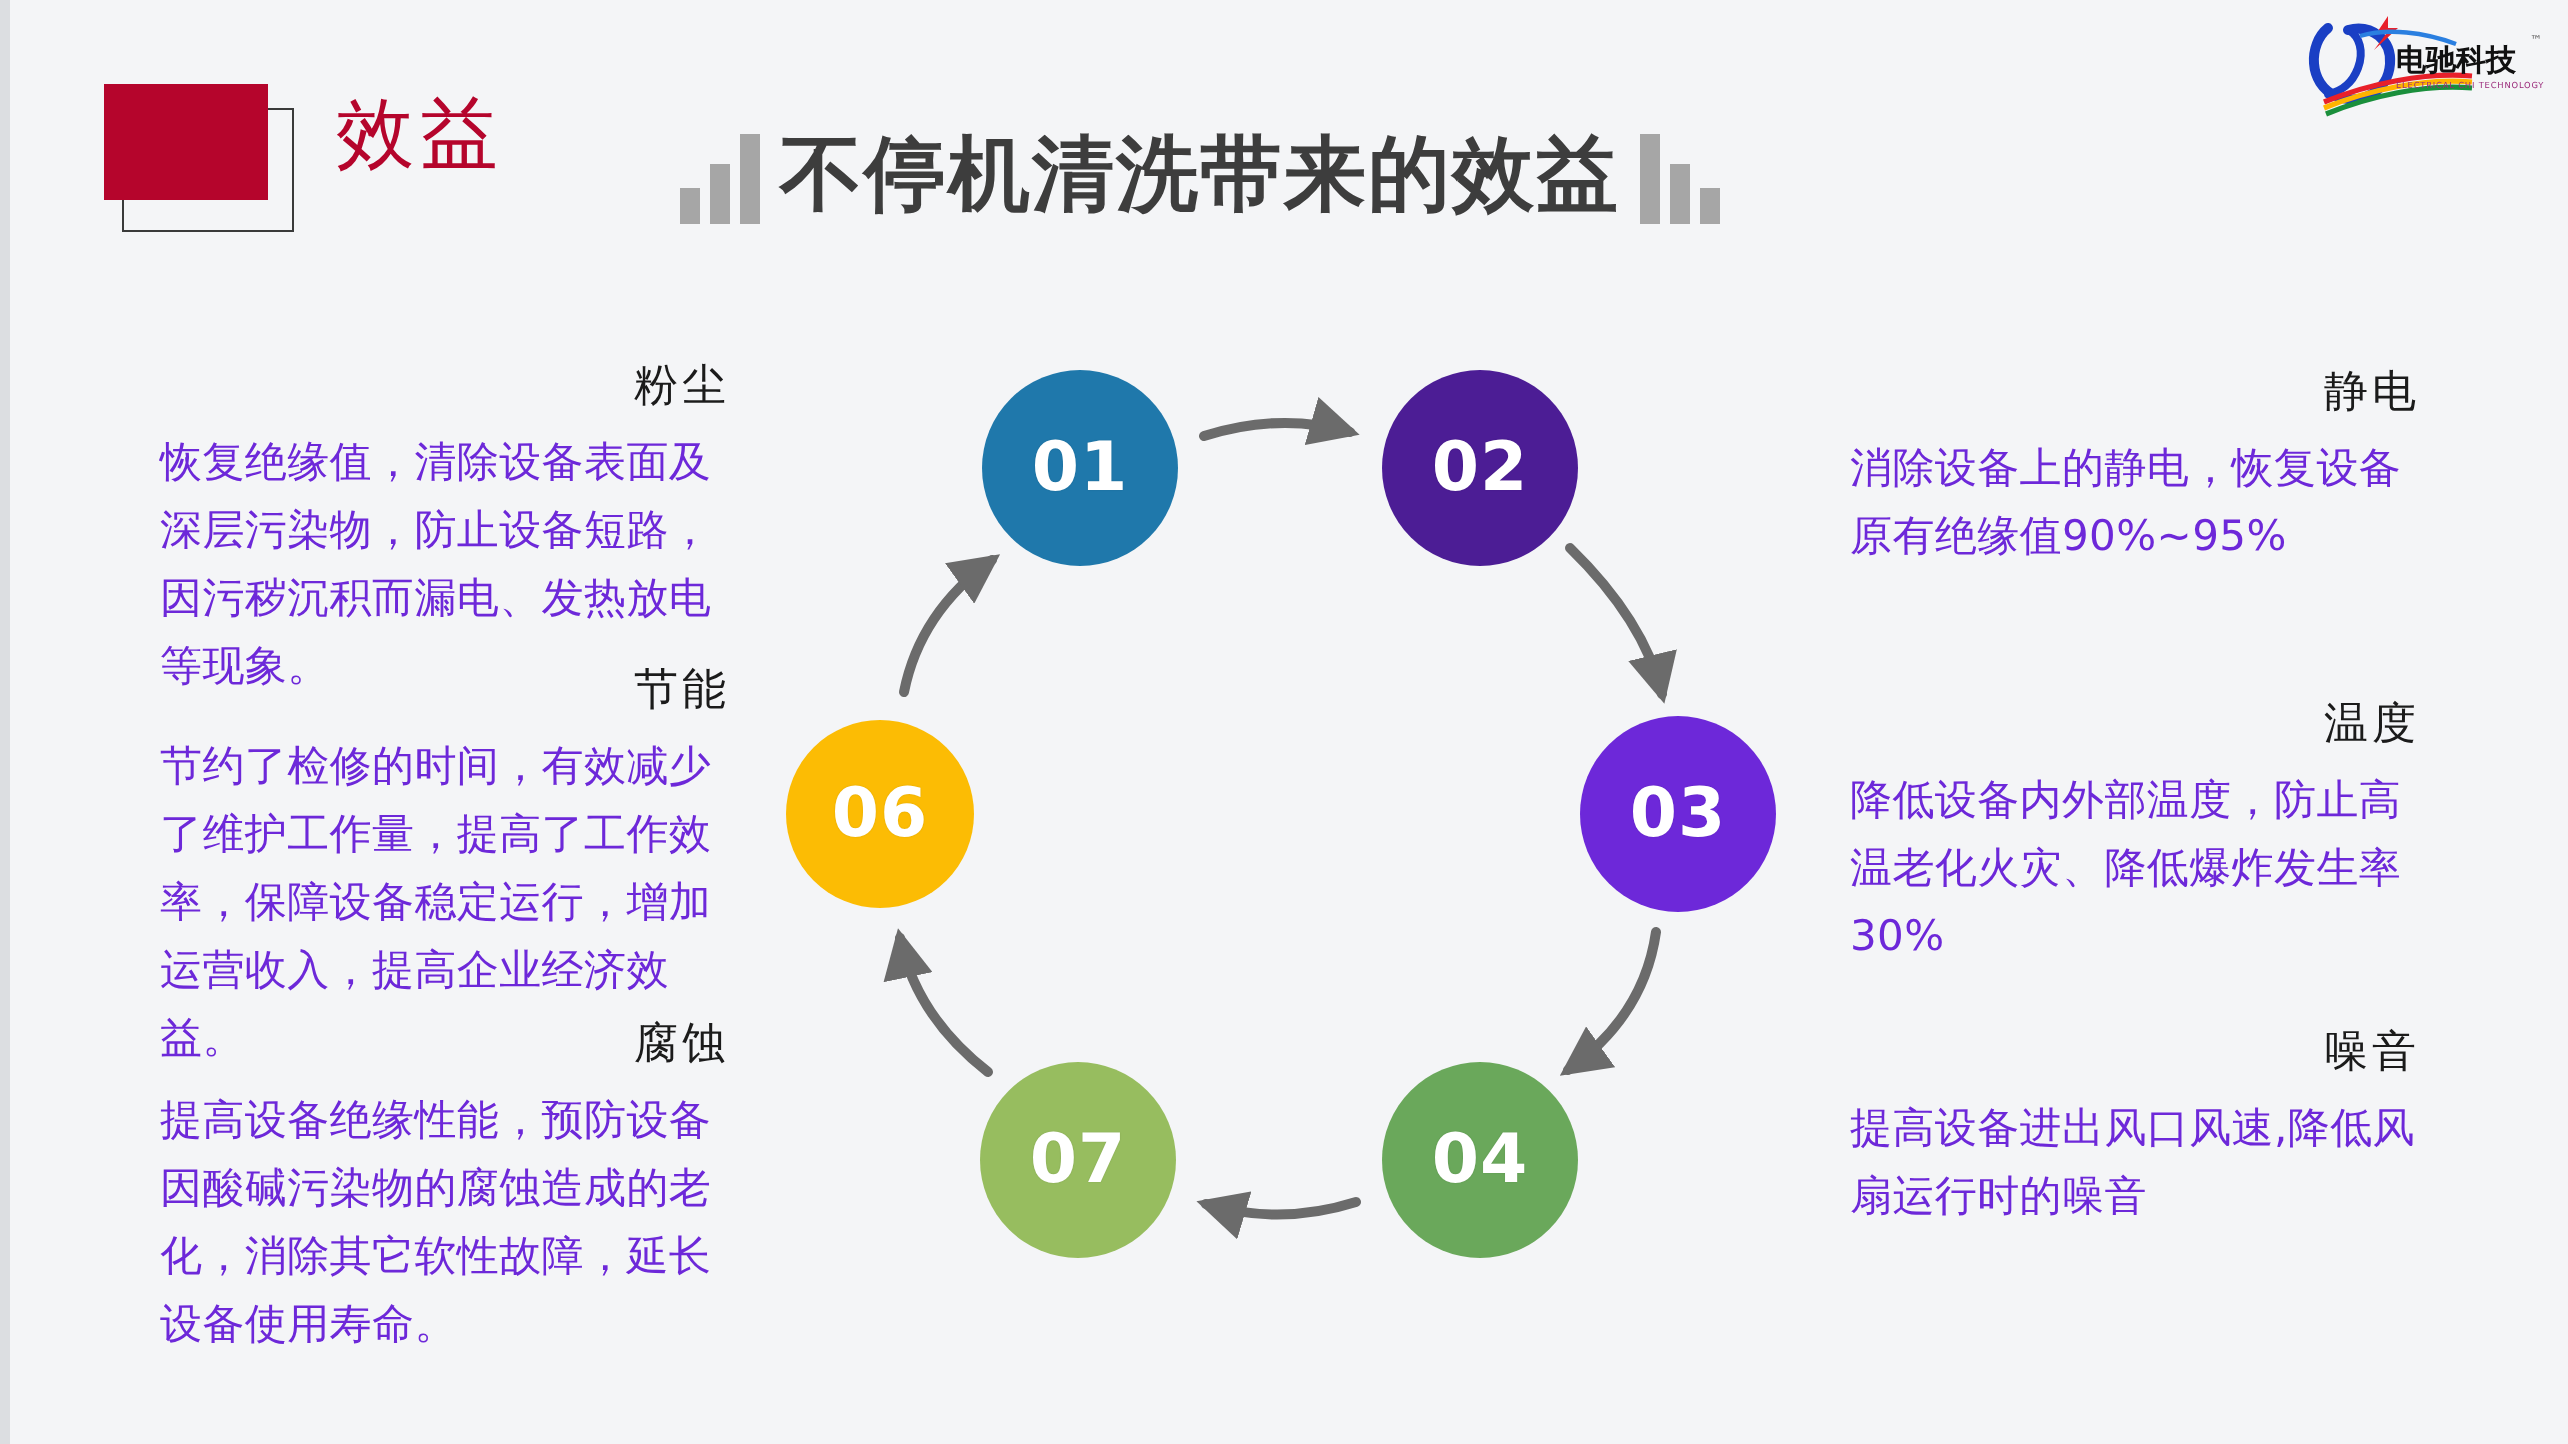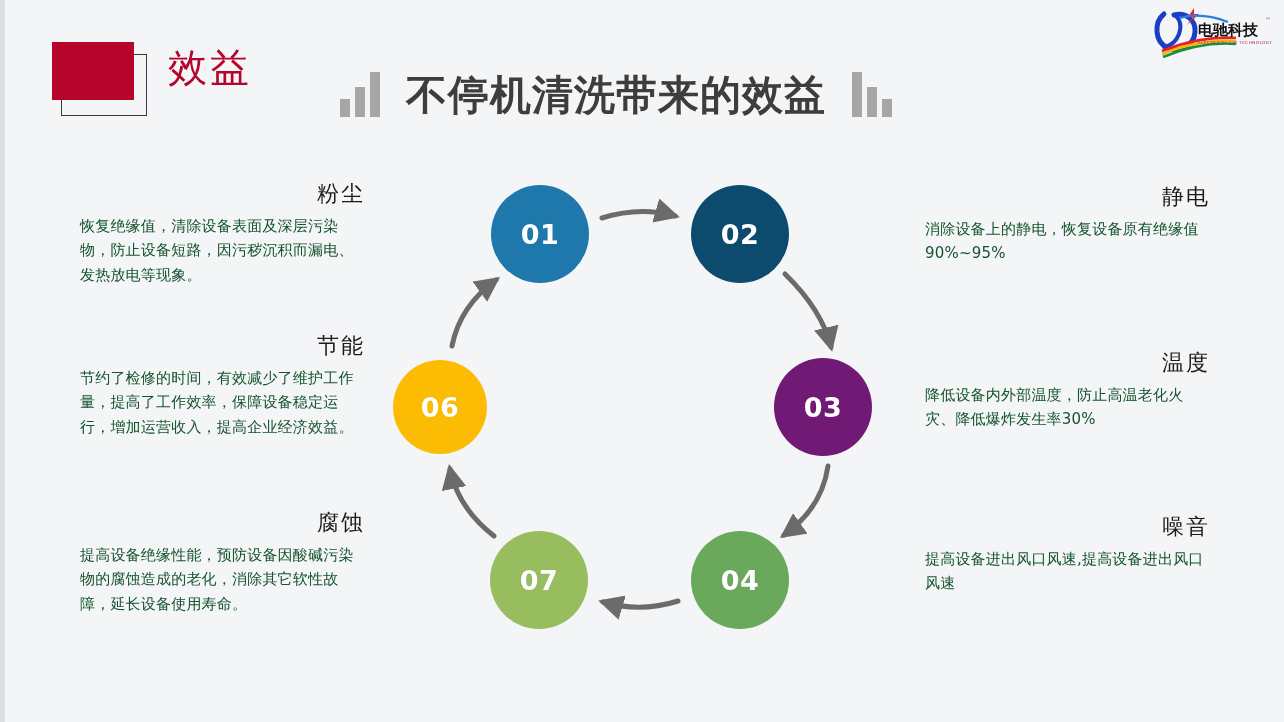--- a/index.html
+++ b/index.html
@@ -17,21 +17,21 @@
   .badge-wrap{position:absolute;left:52px;top:42px;width:130px;height:80px;}
   .badge-outline{position:absolute;left:9px;top:12px;width:84px;height:60px;border:1.5px solid #3a3a3a;background:transparent;}
   .badge-red{position:absolute;left:0px;top:0px;width:82px;height:58px;background:#b5052c;}
   .badge-label{
     position:absolute;left:168px;top:48px;
     font-size:39px;font-weight:400;color:#b5052c;
     letter-spacing:3px;line-height:1;
     font-family:"DejaVu Sans","Liberation Sans",sans-serif;
   }
 
-  .title-row{position:absolute;left:340px;top:66px;display:flex;align-items:center;gap:26px;height:60px;}
+  .title-row{position:absolute;left:340px;top:66px;display:flex;align-items:flex-start;gap:10px;height:60px;}
   .bars{display:flex;align-items:flex-end;gap:5px;height:46px;padding-bottom:4px;}
   .bars span{display:block;width:10px;background:#a6a6a6;}
   .bars.asc span:nth-child(1){height:18px;}
   .bars.asc span:nth-child(2){height:30px;}
   .bars.asc span:nth-child(3){height:45px;}
   .bars.desc span:nth-child(1){height:45px;}
   .bars.desc span:nth-child(2){height:30px;}
   .bars.desc span:nth-child(3){height:18px;}
   .main-title{
     font-size:41px;font-weight:bold;color:#3d3d3d;
@@ -40,38 +40,38 @@
   }
 
   
   .logo{position:absolute;right:6px;top:4px;width:128px;height:56px;}
 
   
   .diagram{position:absolute;left:370px;top:170px;width:540px;height:480px;}
   .circle{
     position:absolute;border-radius:50%;
     display:flex;align-items:center;justify-content:center;
-    color:#ffffff;font-size:27px;font-weight:bold;
+    color:#ffffff;font-size:34px;font-weight:bold;
     letter-spacing:0.5px;
     font-family:"DejaVu Sans","Liberation Sans",sans-serif;
     text-shadow:0 0 1px rgba(0,0,0,.12);
   }
   .arrows{position:absolute;left:0;top:0;width:540px;height:480px;pointer-events:none;}
 
   
   .block{position:absolute;width:285px;}
   .block.left{left:80px;text-align:left;}
   .block .head{
     font-size:22px;font-weight:normal;color:#1b1b1b;
     line-height:1.1;margin-bottom:8px;letter-spacing:2px;
     font-family:"DejaVu Sans","Liberation Sans",sans-serif;
   }
   .block.left .head{text-align:right;}
   .block .body{
-    font-size:15px;color:#14532d;line-height:1.62;
+    font-size:21px;color:#6d28d9;line-height:1.62;
     letter-spacing:0.2px;
     font-family:"DejaVu Sans","Liberation Sans",sans-serif;
   }
   .block.right{left:925px;text-align:left;}
   .block.right .head{text-align:right;}
 
   #b-dust{top:182px;}
   #b-energy{top:334px;}
   #b-corrosion{top:511px;}
   #b-static{top:185px;}
@@ -147,24 +147,24 @@
       <path d="M308 431 Q270 443 233 432" fill="none" stroke="#6b6b6b" stroke-width="5" stroke-linecap="round" marker-end="url(#ah)"></path>
 
       <path d="M124 366 Q88 338 80 299" fill="none" stroke="#6b6b6b" stroke-width="5" stroke-linecap="round" marker-end="url(#ah)"></path>
 
       <path d="M82 176 Q90 136 126 110" fill="none" stroke="#6b6b6b" stroke-width="5" stroke-linecap="round" marker-end="url(#ah)"></path>
     </svg>
 
     <div class="circle" style="left:121px;top:15px;width:98px;height:98px;background:#1f78ab;">
       <span>01</span>
     </div>
-    <div class="circle" style="left:321px;top:15px;width:98px;height:98px;background:#0c4a6e;">
+    <div class="circle" style="left:321px;top:15px;width:98px;height:98px;background:#4c1d95;">
       <span>02</span>
     </div>
-    <div class="circle" style="left:404px;top:188px;width:98px;height:98px;background:#701a75;">
+    <div class="circle" style="left:420px;top:188px;width:98px;height:98px;background:#6d28d9;">
       <span>03</span>
     </div>
     <div class="circle" style="left:321px;top:361px;width:98px;height:98px;background:#6aa85b;">
       <span>04</span>
     </div>
     <div class="circle" style="left:120px;top:361px;width:98px;height:98px;background:#97bd5f;">
       <span>07</span>
     </div>
     <div class="circle" style="left:23px;top:190px;width:94px;height:94px;background:#fcbc04;align-items:center;">
       <span>06</span>
@@ -191,16 +191,16 @@
     <div class="body">消除设备上的静电，恢复设备原有绝缘值90%~95%</div>
   </div>
 
   <div class="block right" id="b-temp">
     <div class="head">温度</div>
     <div class="body">降低设备内外部温度，防止高温老化火灾、降低爆炸发生率30%</div>
   </div>
 
   <div class="block right" id="b-noise">
     <div class="head">噪音</div>
-    <div class="body">提高设备进出风口风速,提高设备进出风口风速</div>
+    <div class="body">提高设备进出风口风速,降低风扇运行时的噪音</div>
   </div>
 
 </div>
 
 </body></html>

